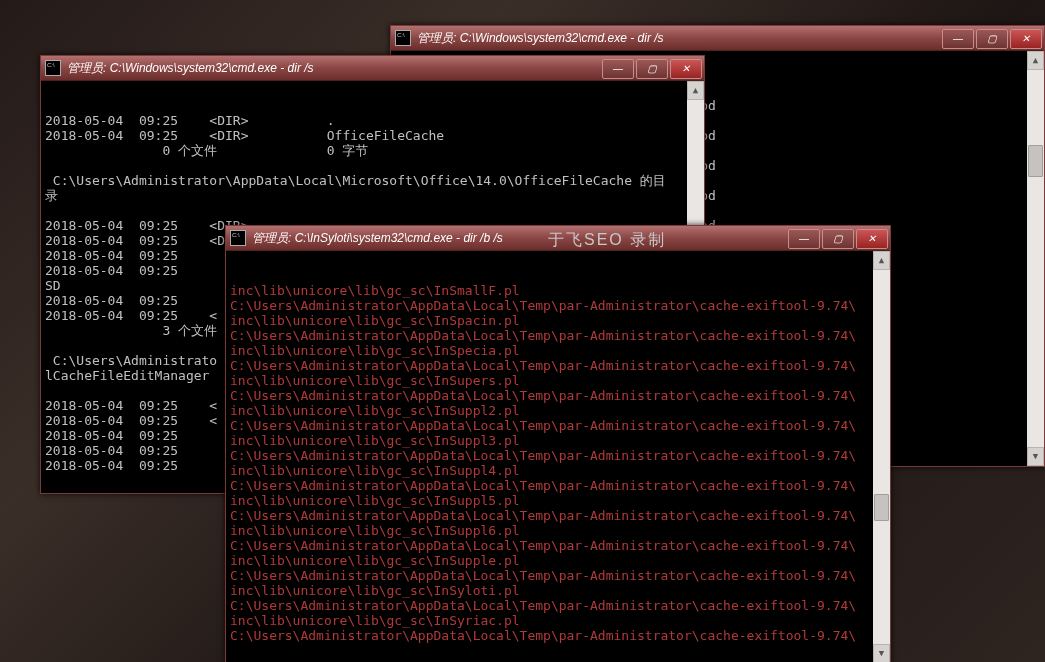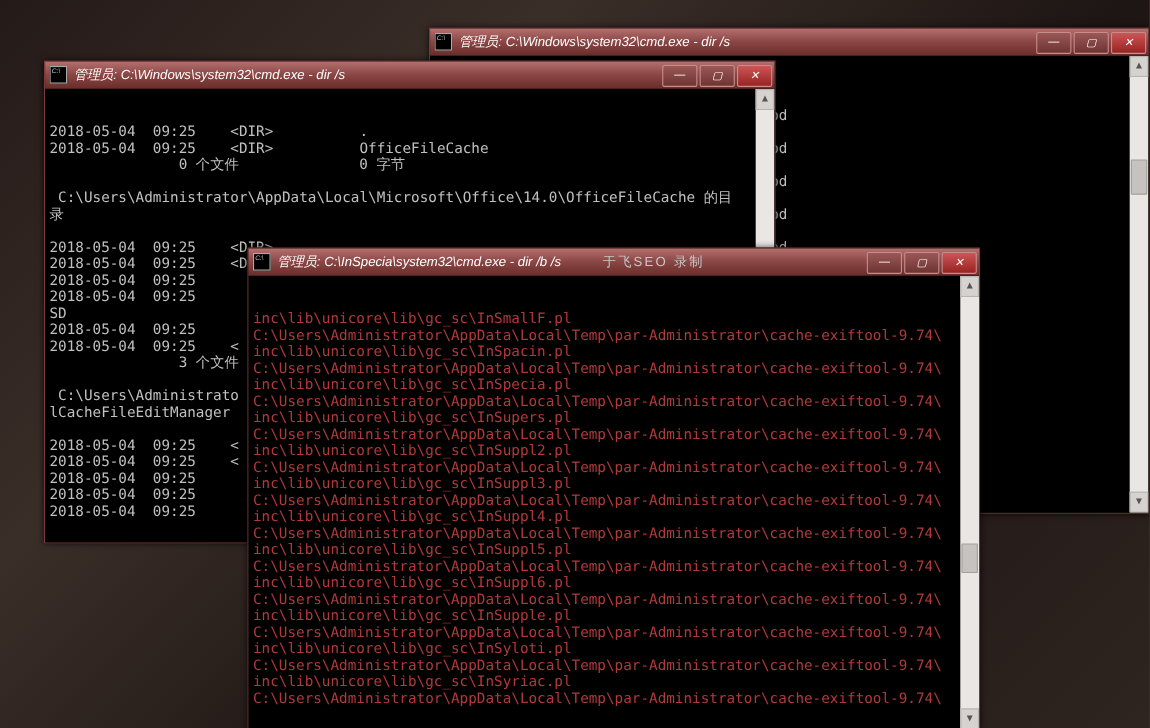--- a/index.html
+++ b/index.html
@@ -126,21 +126,21 @@
     left: 1px;
     right: 1px;
     background: #c6c2bf;
     border: 1px solid #a29e9a;
     border-radius: 1px;
   }
   .watermark {
     position: absolute;
     color: #c8c8c8;
     font-family: "Microsoft YaHei", sans-serif;
-    font-size: 12px;
+    font-size: 16px;
     letter-spacing: 2px;
     pointer-events: none;
   }
 </style>
 </head>
 <body>
 <div class="desktop"></div>
 
 <div class="window" style="left:390px; top:25px; width:653px; height:440px;">
   <div class="titlebar">
@@ -184,21 +184,21 @@
       <div class="track"><div class="thumb" style="top:85%; height:30px;"></div></div>
       <div class="arrow">▼</div>
     </div>
   </div>
 </div>
 
 <div class="window" style="left:225px; top:225px; width:664px; height:437px;">
   <div class="titlebar">
     <div class="tleft">
       <span class="icon"></span>
-      <span>管理员: C:\InSpecia\system32\cmd.exe - dir  /b /s</span>
+      <span>管理员: C:\InSyloti\system32\cmd.exe - dir  /b /s</span>
     </div>
     <div class="buttons">
       <div class="btn">—</div>
       <div class="btn">▢</div>
       <div class="btn close">✕</div>
     </div>
   </div>
   <div class="console-body redtext">
     <div id="w2lines"><div>inc\lib\unicore\lib\gc_sc\InSmallF.pl</div><div>C:\Users\Administrator\AppData\Local\Temp\par-Administrator\cache-exiftool-9.74\</div><div>inc\lib\unicore\lib\gc_sc\InSpacin.pl</div><div>C:\Users\Administrator\AppData\Local\Temp\par-Administrator\cache-exiftool-9.74\</div><div>inc\lib\unicore\lib\gc_sc\InSpecia.pl</div><div>C:\Users\Administrator\AppData\Local\Temp\par-Administrator\cache-exiftool-9.74\</div><div>inc\lib\unicore\lib\gc_sc\InSupers.pl</div><div>C:\Users\Administrator\AppData\Local\Temp\par-Administrator\cache-exiftool-9.74\</div><div>inc\lib\unicore\lib\gc_sc\InSuppl2.pl</div><div>C:\Users\Administrator\AppData\Local\Temp\par-Administrator\cache-exiftool-9.74\</div><div>inc\lib\unicore\lib\gc_sc\InSuppl3.pl</div><div>C:\Users\Administrator\AppData\Local\Temp\par-Administrator\cache-exiftool-9.74\</div><div>inc\lib\unicore\lib\gc_sc\InSuppl4.pl</div><div>C:\Users\Administrator\AppData\Local\Temp\par-Administrator\cache-exiftool-9.74\</div><div>inc\lib\unicore\lib\gc_sc\InSuppl5.pl</div><div>C:\Users\Administrator\AppData\Local\Temp\par-Administrator\cache-exiftool-9.74\</div><div>inc\lib\unicore\lib\gc_sc\InSuppl6.pl</div><div>C:\Users\Administrator\AppData\Local\Temp\par-Administrator\cache-exiftool-9.74\</div><div>inc\lib\unicore\lib\gc_sc\InSupple.pl</div><div>C:\Users\Administrator\AppData\Local\Temp\par-Administrator\cache-exiftool-9.74\</div><div>inc\lib\unicore\lib\gc_sc\InSyloti.pl</div><div>C:\Users\Administrator\AppData\Local\Temp\par-Administrator\cache-exiftool-9.74\</div><div>inc\lib\unicore\lib\gc_sc\InSyriac.pl</div><div>C:\Users\Administrator\AppData\Local\Temp\par-Administrator\cache-exiftool-9.74\</div></div>
     

